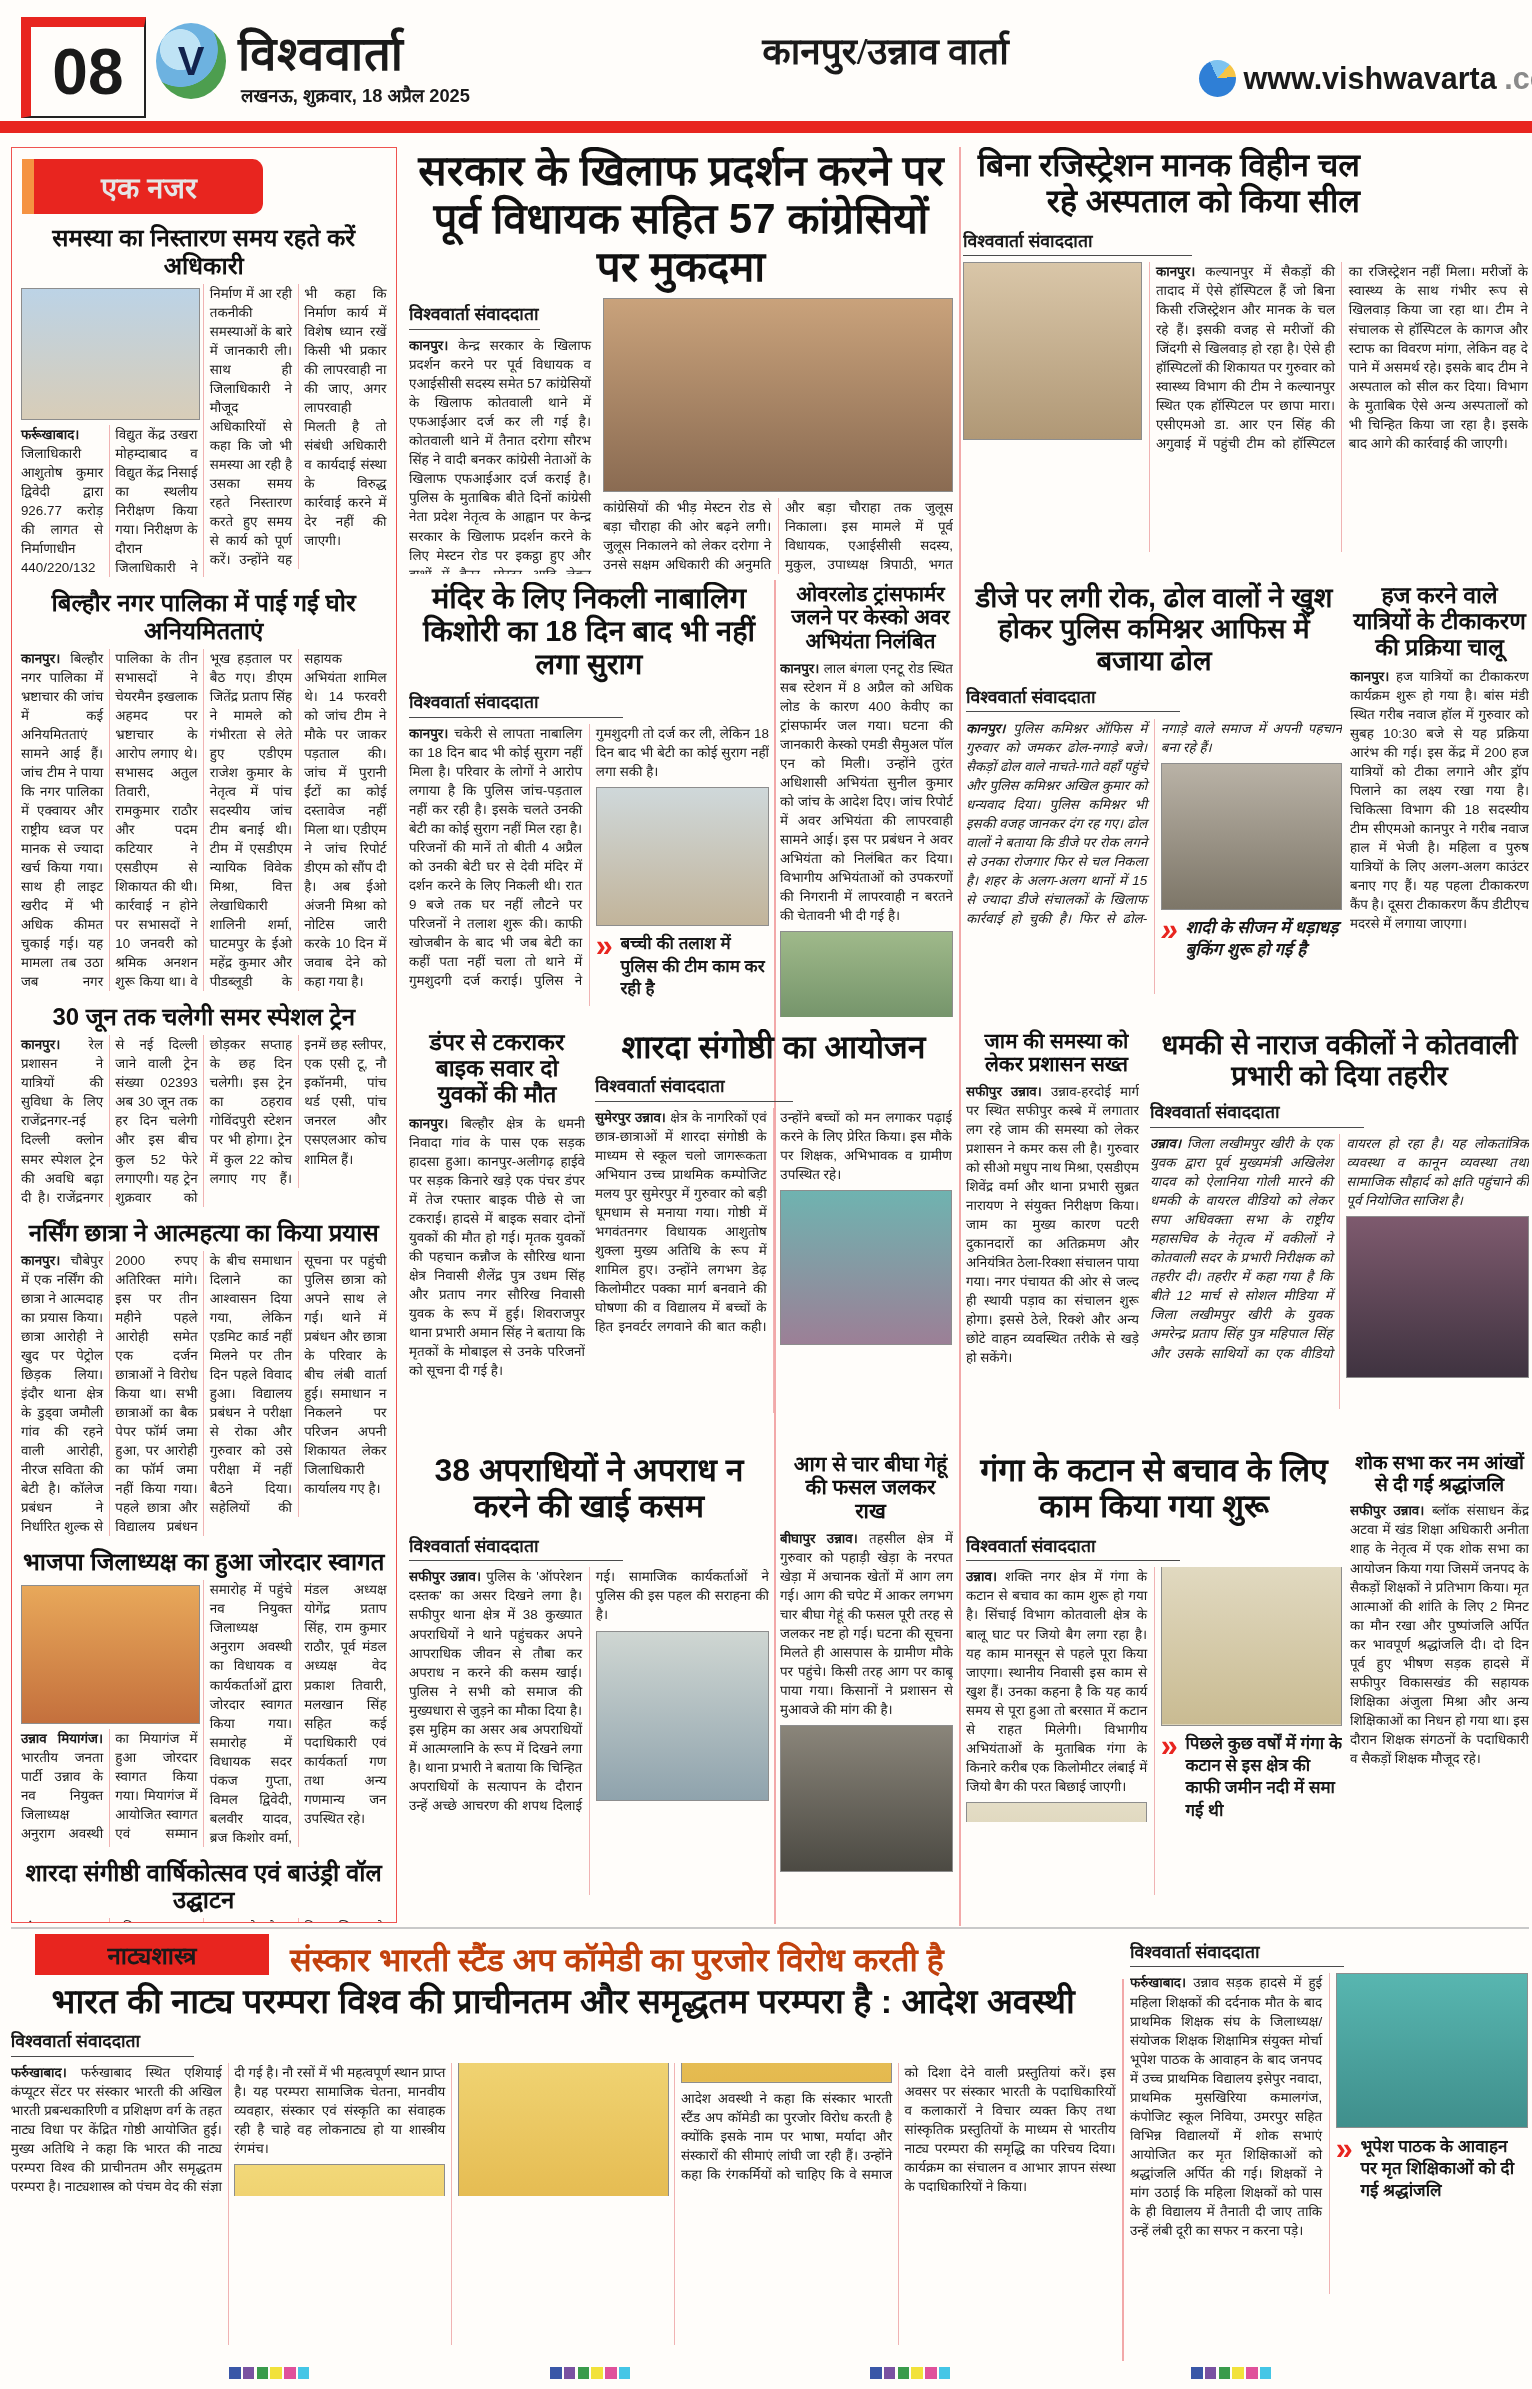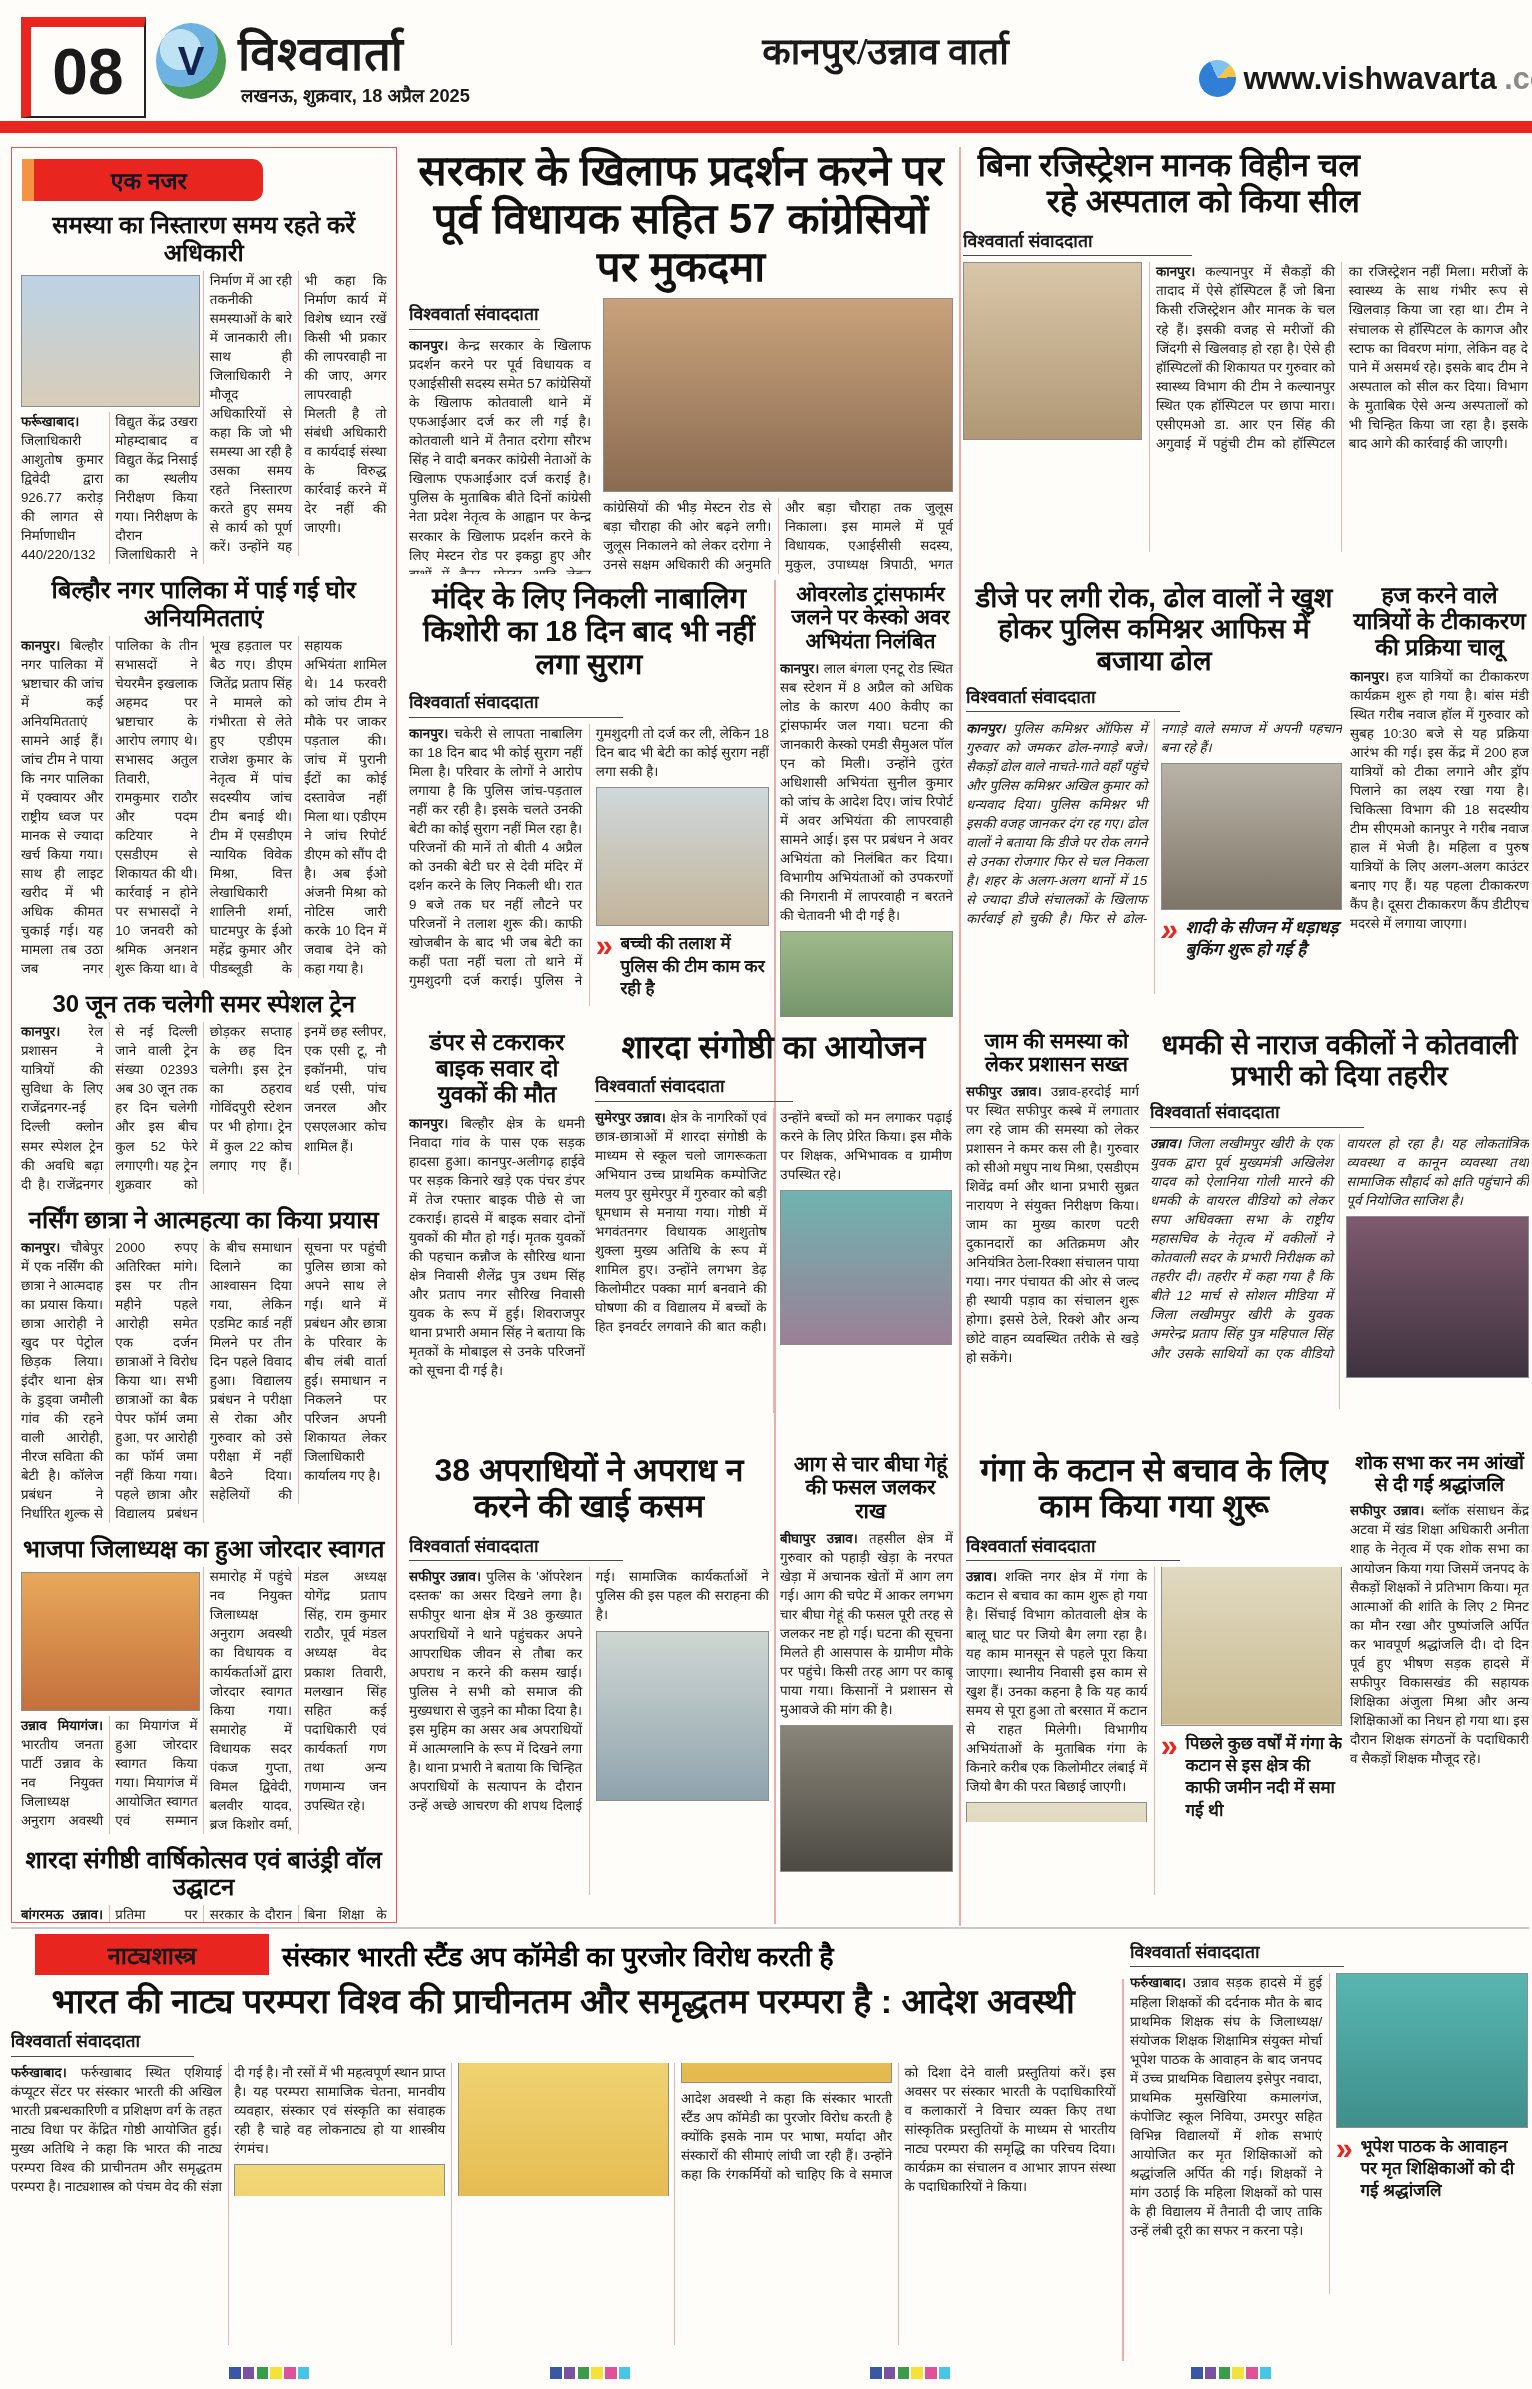--- a/index.html
+++ b/index.html
@@ -33,33 +33,33 @@
   .cols2{column-count:2;column-gap:13.7px;column-rule:0.8px solid #f0b3b3;}
   .cols3{column-count:3;column-gap:13.7px;column-rule:0.8px solid #f0b3b3;}
   .cols5{column-count:5;column-gap:12.2px;column-rule:0.8px solid #f0b3b3;}
   .ph{border:0.8px solid #8d8d8d;margin:6.1px 0;}
   .pull{display:flex;gap:7.6px;margin:7.6px 0 0 0;align-items:flex-start;}
   .pull .mark{color:#e8251f;font-size:30.5px;font-weight:800;line-height:.8;}
   .pull .ptext{font-size:17px;font-weight:800;line-height:1.3;}
   
   .eknajar{position:absolute;left:10.7px;top:147px;width:386px;height:1776px;
            border:1.5px solid #ef5350;padding:7.6px 9.2px;box-sizing:border-box;overflow:hidden;}
-  .banner{width:229px;height:42px;background:#e8251f;border-left:12.2px solid #f59342;border-radius:0 10.7px 10.7px 0;
-          display:flex;align-items:center;justify-content:center;color:#0f172a;font-size:23px;font-weight:800;margin:3.1px 0 10.7px 1.5px;}
+  .banner{width:229px;height:55px;background:#e8251f;border-left:12.2px solid #f59342;border-radius:0 10.7px 10.7px 0;
+          display:flex;align-items:center;justify-content:center;color:#e5e5e5;font-size:29px;font-weight:800;margin:3.1px 0 10.7px 1.5px;}
   .boxart{margin-bottom:12.2px;}
   .boxart .hl{font-size:24px;margin-bottom:4.6px;}
   .boxart .body{column-count:2;column-gap:12.2px;column-rule:0.8px solid #f0b3b3;}
   .phin{width:100%;border:0.8px solid #8d8d8d;margin:4.6px 0;display:block;}
   
   .vrule{position:absolute;width:1.5px;background:#f2a9a9;}
   .footer-strip{position:absolute;top:2367px;height:12.2px;display:flex;gap:2.3px;}
   .sq{width:11.5px;height:11.5px;display:inline-block;}
   .kicker{position:absolute;left:35px;top:1934px;width:234px;height:41px;background:#e8251f;
           display:flex;align-items:center;justify-content:center;color:#1a1a1a;font-size:24px;font-weight:800;}
-  .slogan{position:absolute;left:282px;top:1937px;font-size:27px;font-weight:800;color:#000000;}
+  .slogan{position:absolute;left:290px;top:1937px;font-size:32px;font-weight:800;color:#c2410c;}
   .grayline{position:absolute;left:10.7px;top:1927px;width:1518px;height:1.5px;background:#c9c9c9;}
 </style>
 </head>
 <body>
 
 <div class="page">
 
   <div class="pagenum">08</div>
   <div class="logo">V</div>
   <div class="papername">विश्ववार्ता</div>

